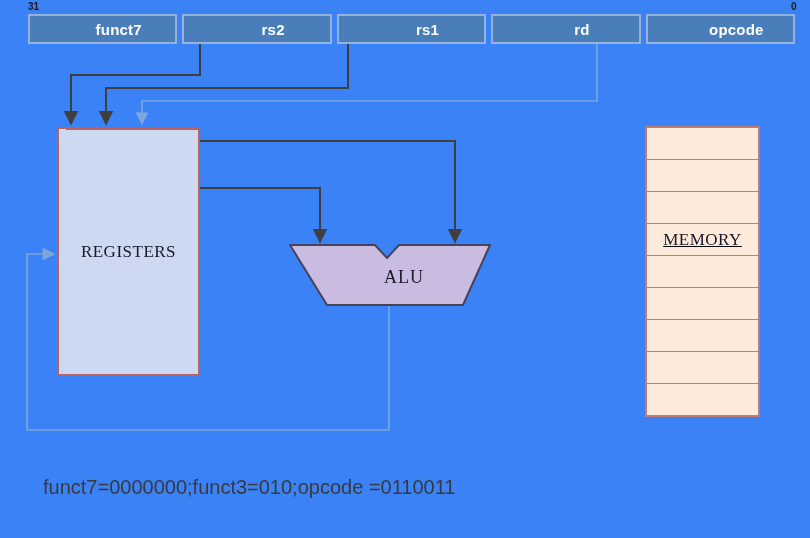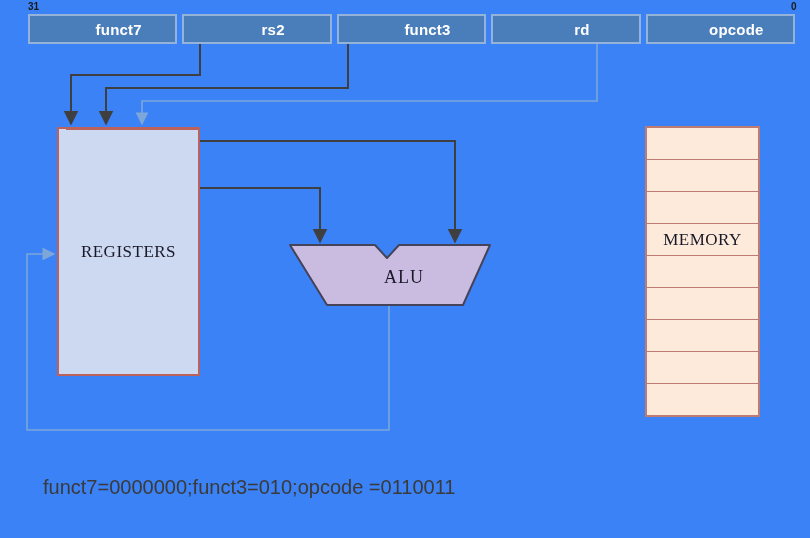--- a/index.html
+++ b/index.html
@@ -90,21 +90,21 @@
     position: absolute;
     left: 645px; top: 126px;
     width: 115px; height: 291px;
     background: var(--memory-fill);
     border: 2px solid var(--memory-border);
     box-sizing: border-box;
     display: flex;
     flex-direction: column;
   }
   .memory .row { flex: 1 1 0; display: flex; align-items: center; justify-content: center; }
-  .memory .row + .row { border-top: 1.2px solid var(--memory-border); }
+  .memory .row + .row { border-top: 1.2px solid var(--memory-border); text-decoration: underline; }
   .memory .block-label { font-size: 17px; }
 
   
   .alu-label-box {
     position: absolute;
     left: 290px; top: 252px;
     width: 200px; height: 50px;
     display: flex;
     align-items: center;
     justify-content: center;
@@ -130,21 +130,21 @@
   <span class="bit-label bit-lsb">0</span>
 
   <div class="instr-bar">
     <div class="field">
       <span class="field-label">funct7</span>
     </div>
     <div class="field">
       <span class="field-label">rs2</span>
     </div>
     <div class="field">
-      <span class="field-label">funct3</span>
+      <span class="field-label">rs1</span>
     </div>
     <div class="field">
       <span class="field-label">rd</span>
     </div>
     <div class="field">
       <span class="field-label">opcode</span>
     </div>
   </div>
 
   <svg class="wires" viewBox="0 0 810 538" xmlns="http://www.w3.org/2000/svg">

